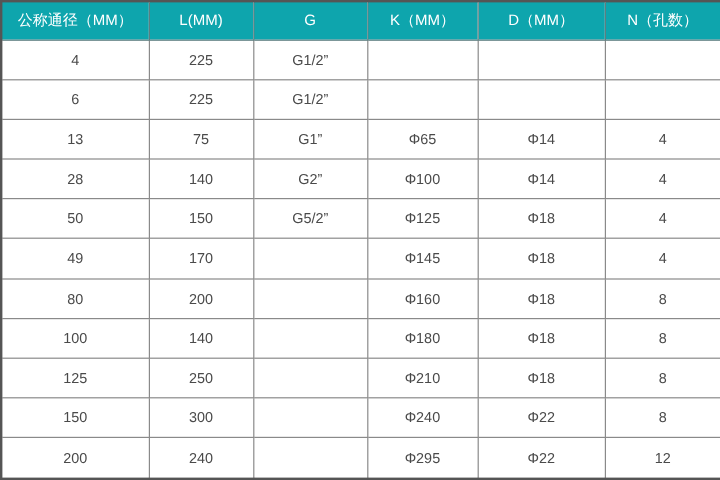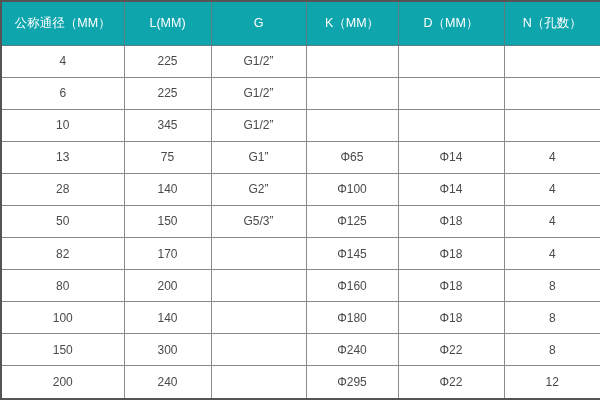--- a/index.html
+++ b/index.html
@@ -20,21 +20,21 @@
     table.spec-table th,
     table.spec-table td {
       border: 1px solid var(--border-inner, #8a8a8a);
       text-align: center;
       vertical-align: middle;
       padding: 0 2px;
       overflow: hidden;
       white-space: nowrap;
     }
     table.spec-table thead tr {
-      height: 44px;
+      height: 32px;
     }
     table.spec-table th {
       background: var(--header-bg, #0ea5ad);
       color: var(--header-text, #ffffff);
       font-size: 12.5px;
       font-weight: normal;
       border-color: #5d7e80;
     }
     table.spec-table td {
       background: #ffffff;
@@ -75,53 +75,45 @@
       </tr>
       <tr>
         <td>6</td>
         <td>225</td>
         <td>G1/2”</td>
         <td></td>
         <td></td>
         <td></td>
       </tr>
       <tr>
-        <td>10</td>
-        <td>345</td>
-        <td>G1/2”</td>
-        <td></td>
-        <td></td>
-        <td></td>
-      </tr>
-      <tr>
         <td>13</td>
         <td>75</td>
         <td>G1”</td>
         <td>Φ65</td>
         <td>Φ14</td>
         <td>4</td>
       </tr>
       <tr>
         <td>28</td>
         <td>140</td>
         <td>G2”</td>
         <td>Φ100</td>
         <td>Φ14</td>
         <td>4</td>
       </tr>
       <tr>
         <td>50</td>
         <td>150</td>
-        <td>G5/3”</td>
+        <td>G5/2”</td>
         <td>Φ125</td>
         <td>Φ18</td>
         <td>4</td>
       </tr>
       <tr>
-        <td>82</td>
+        <td>49</td>
         <td>170</td>
         <td></td>
         <td>Φ145</td>
         <td>Φ18</td>
         <td>4</td>
       </tr>
       <tr>
         <td>80</td>
         <td>200</td>
         <td></td>
@@ -131,20 +123,28 @@
       </tr>
       <tr>
         <td>100</td>
         <td>140</td>
         <td></td>
         <td>Φ180</td>
         <td>Φ18</td>
         <td>8</td>
       </tr>
       <tr>
+        <td>125</td>
+        <td>250</td>
+        <td></td>
+        <td>Φ210</td>
+        <td>Φ18</td>
+        <td>8</td>
+      </tr>
+      <tr>
         <td>150</td>
         <td>300</td>
         <td></td>
         <td>Φ240</td>
         <td>Φ22</td>
         <td>8</td>
       </tr>
       <tr>
         <td>200</td>
         <td>240</td>

